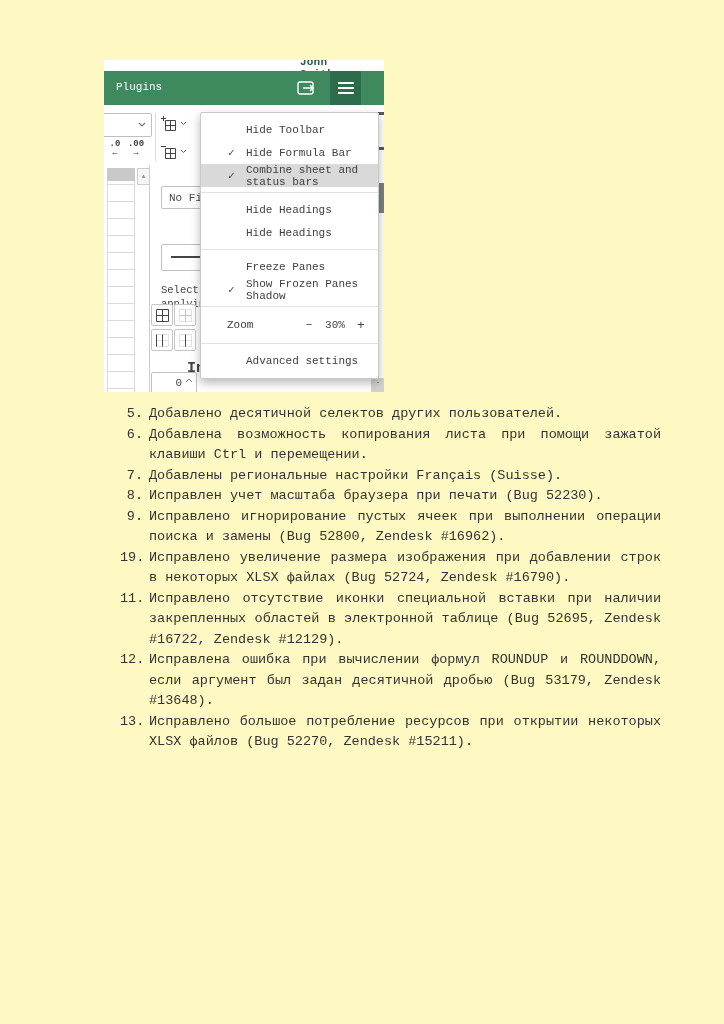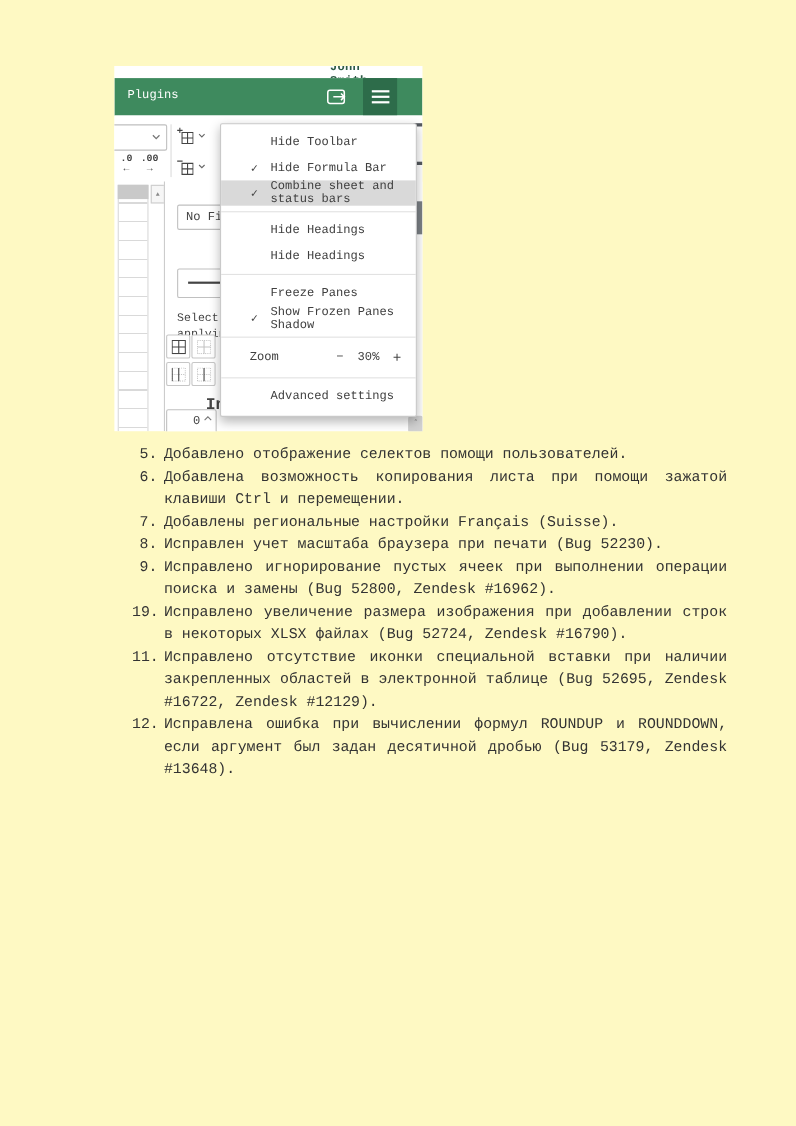--- a/index.html
+++ b/index.html
@@ -233,21 +233,21 @@
       <div class="mi">
         <span class="chk"></span>
         <span>Advanced settings</span>
       </div>
     </div>
   </div>
 
   <div class="list">
     <div class="item">
       <span class="num">5.</span>
-      <span class="txt">Добавлено отображение селектов помощи пользователей.</span>
+      <span class="txt">Добавлено десятичной селектов других пользователей.</span>
     </div>
     <div class="item">
       <span class="num">6.</span>
       <span class="txt">Добавлена возможность копирования листа при помощи зажатой клавиши Ctrl и перемещении.</span>
     </div>
     <div class="item">
       <span class="num">7.</span>
       <span class="txt">Добавлены региональные настройки Français (Suisse).</span>
     </div>
     <div class="item">
@@ -263,15 +263,19 @@
       <span class="txt">Исправлено увеличение размера изображения при добавлении строк в некоторых XLSX файлах (Bug 52724, Zendesk #16790).</span>
     </div>
     <div class="item">
       <span class="num">11.</span>
       <span class="txt">Исправлено отсутствие иконки специальной вставки при наличии закрепленных областей в электронной таблице (Bug 52695, Zendesk #16722, Zendesk #12129).</span>
     </div>
     <div class="item">
       <span class="num">12.</span>
       <span class="txt">Исправлена ошибка при вычислении формул ROUNDUP и ROUNDDOWN, если аргумент был задан десятичной дробью (Bug 53179, Zendesk #13648).</span>
     </div>
+    <div class="item">
+      <span class="num">13.</span>
+      <span class="txt">Исправлено большое потребление ресурсов при открытии некоторых XLSX файлов (Bug 52270, Zendesk #15211).</span>
+    </div>
   </div>
 
 </div>
 
 </body></html>

